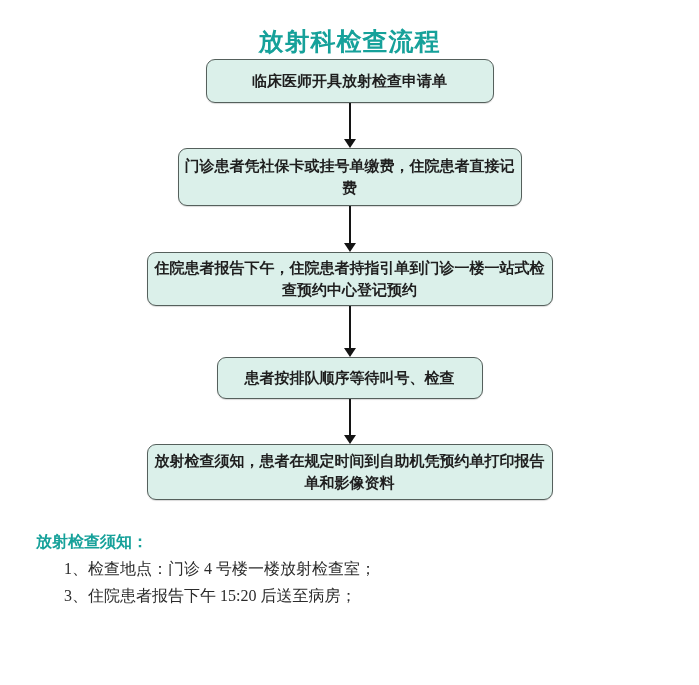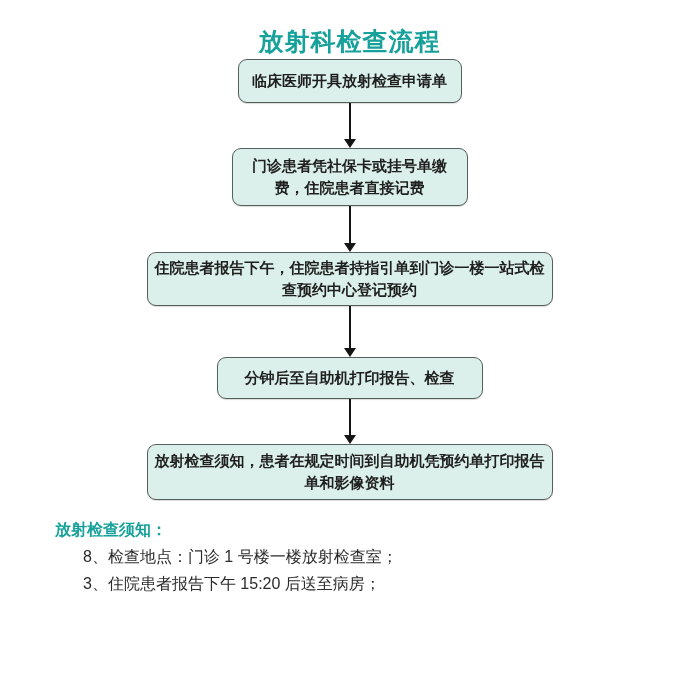--- a/index.html
+++ b/index.html
@@ -7,21 +7,21 @@
     --box-fill:#dbf0ea;
     --box-border:#55605c;
     --text:#1f1f1f;
     --arrow:#141414;
   }
   html,body{margin:0;padding:0;background:#ffffff;}
   .page{
     position:relative;
     width:699px;height:685px;
     background:#ffffff;
-    font-family:Liberation Sans, sans-serif;
+    font-family:Liberation Serif, serif;
     overflow:hidden;
   }
   .title{
     margin:26px 0 2px 0;
     text-align:center;
     font-size:25px;
     line-height:31px;
     font-weight:bold;
     color:var(--accent);
     letter-spacing:1px;
@@ -40,22 +40,22 @@
     align-items:center;
     justify-content:center;
     text-align:center;
     padding:4px 6px;
     font-size:15px;
     font-weight:bold;
     line-height:22px;
     color:var(--text);
     box-shadow:0 1px 1px rgba(0,0,0,0.15);
   }
-  .box-1{width:224px;min-height:44px;}
-  .box-2{width:236px;min-height:58px;}
+  .box-1{width:288px;min-height:44px;}
+  .box-2{width:344px;min-height:58px;}
   .box-3{width:406px;min-height:54px;}
   .box-4{width:266px;min-height:42px;}
   .box-5{width:406px;min-height:56px;}
   .arrow{
     display:flex;
     flex-direction:column;
     align-items:center;
     width:14px;
   }
   .arrow-1{height:45px;}
@@ -67,22 +67,22 @@
     flex:1 1 auto;
     background:var(--arrow);
   }
   .arrow-head{
     width:0;height:0;
     border-left:6px solid transparent;
     border-right:6px solid transparent;
     border-top:9px solid var(--arrow);
   }
   .notes{
-    margin-top:16px;
-    padding-left:55px;
+    margin-top:28px;
+    padding-left:36px;
     padding-right:30px;
   }
   .notes-heading{
     font-size:16px;
     line-height:27px;
     font-weight:bold;
     color:var(--accent);
   }
   .notes-list{
     list-style:none;
@@ -126,35 +126,35 @@
     <div class="box box-3">
       <span>住院患者报告下午，住院患者持指引单到门诊一楼一站式检查预约中心登记预约</span>
     </div>
 
     <div class="arrow arrow-3">
       <div class="arrow-line"></div>
       <div class="arrow-head"></div>
     </div>
 
     <div class="box box-4">
-      <span>分钟后至自助机打印报告、检查</span>
+      <span>患者按排队顺序等待叫号、检查</span>
     </div>
 
     <div class="arrow arrow-4">
       <div class="arrow-line"></div>
       <div class="arrow-head"></div>
     </div>
 
     <div class="box box-5">
       <span>放射检查须知，患者在规定时间到自助机凭预约单打印报告单和影像资料</span>
     </div>
 
   </div>
 
   <div class="notes">
     <div class="notes-heading">放射检查须知：</div>
     <ul class="notes-list">
-      <li class="notes-item">8、检查地点：门诊 1 号楼一楼放射检查室；</li>
+      <li class="notes-item">1、检查地点：门诊 4 号楼一楼放射检查室；</li>
       <li class="notes-item">3、住院患者报告下午 15:20 后送至病房；</li>
     </ul>
   </div>
 
 </div>
 
 </body></html>

